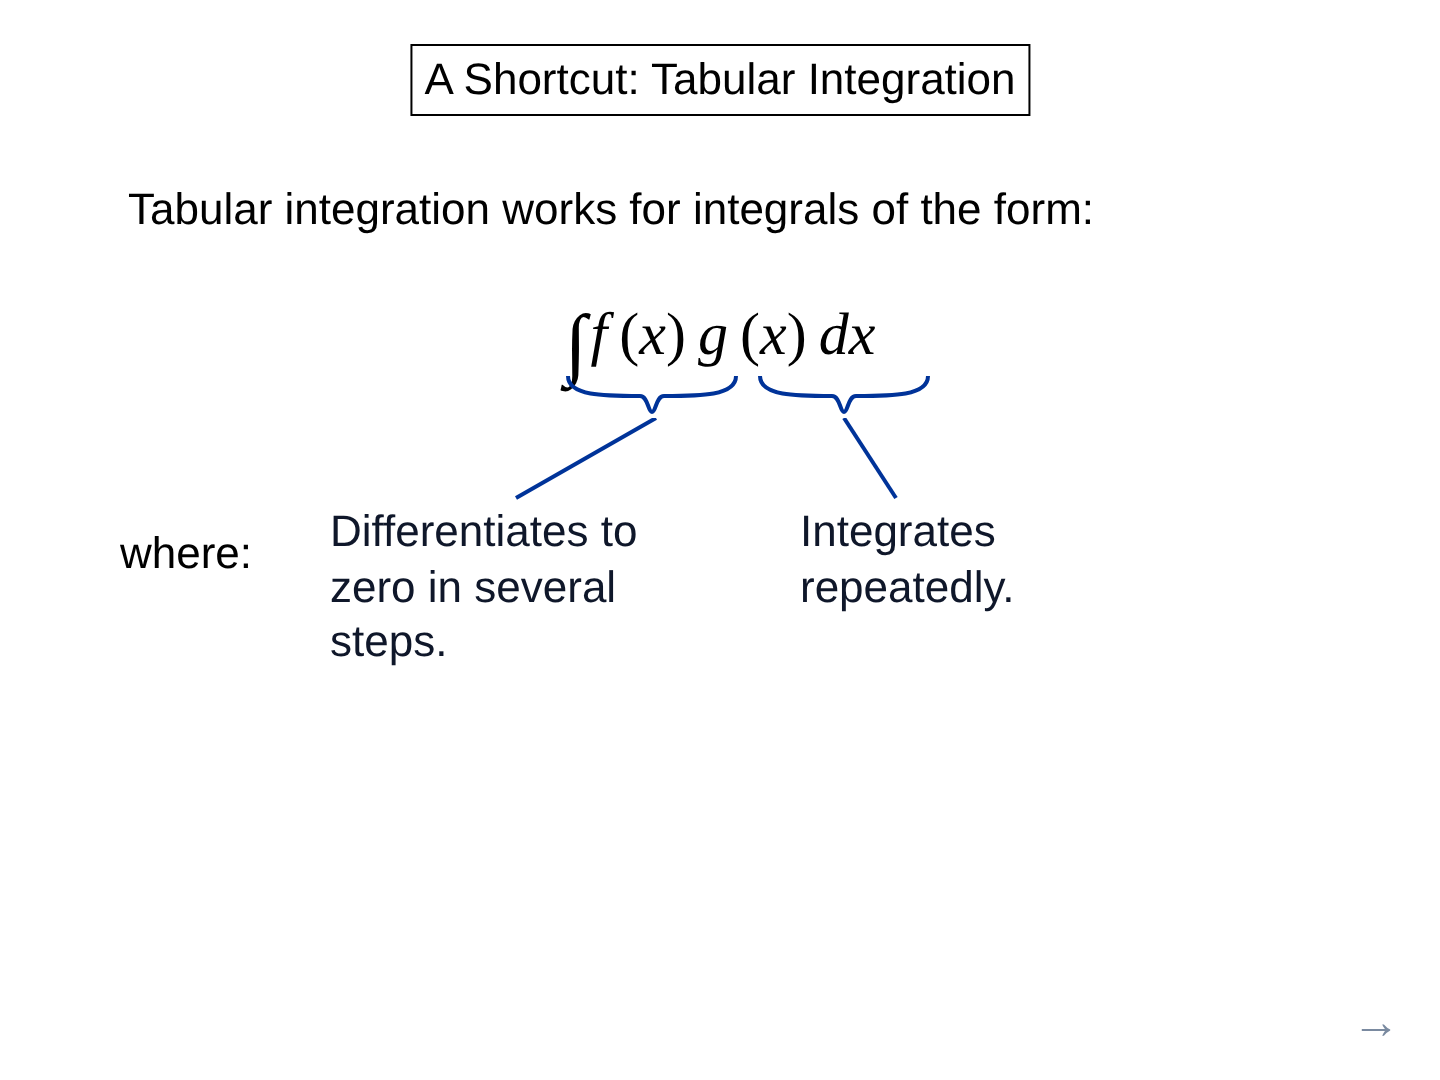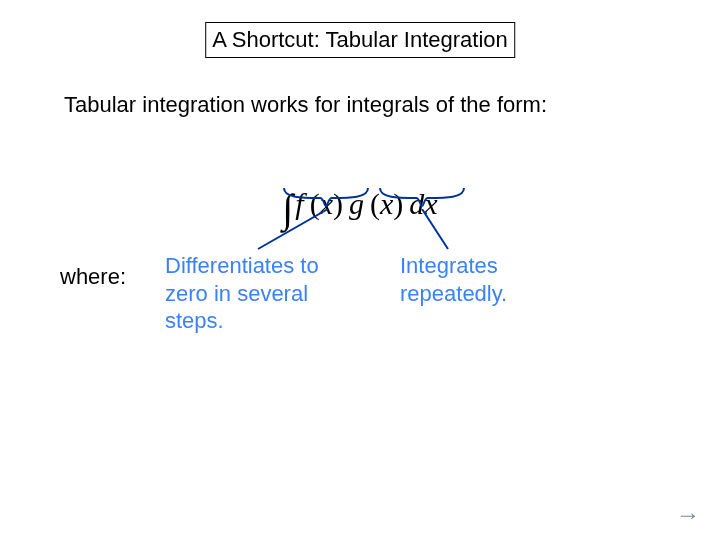--- a/index.html
+++ b/index.html
@@ -33,21 +33,20 @@
   }
   .formula {
     position: absolute;
     top: 148px;
     left: 50%;
     transform: translateX(-50%);
     font-family: "Times New Roman", Times, serif;
     font-size: 30px;
     font-style: italic;
     white-space: nowrap;
-    margin-top: 37px;
   }
   .formula .int {
     font-size: 40px;
     font-style: normal;
     display: inline-block;
     vertical-align: -8px;
     margin-right: 2px;
   }
   .formula .paren {
     font-style: normal;
@@ -57,30 +56,30 @@
     top: 264px;
     left: 60px;
     font-size: 22px;
   }
   .note-left {
     position: absolute;
     top: 252px;
     left: 165px;
     width: 200px;
     font-size: 22px;
-    color: #3b82f6;
+    color: #0f172a;
     line-height: 1.25;
   }
   .note-right {
     position: absolute;
     top: 252px;
     left: 400px;
     width: 180px;
     font-size: 22px;
-    color: #3b82f6;
+    color: #0f172a;
     line-height: 1.25;
   }
   .arrow-next {
     position: absolute;
     bottom: 14px;
     right: 20px;
     font-size: 24px;
     color: #7a8aa0;
   }
   .brace1 {

